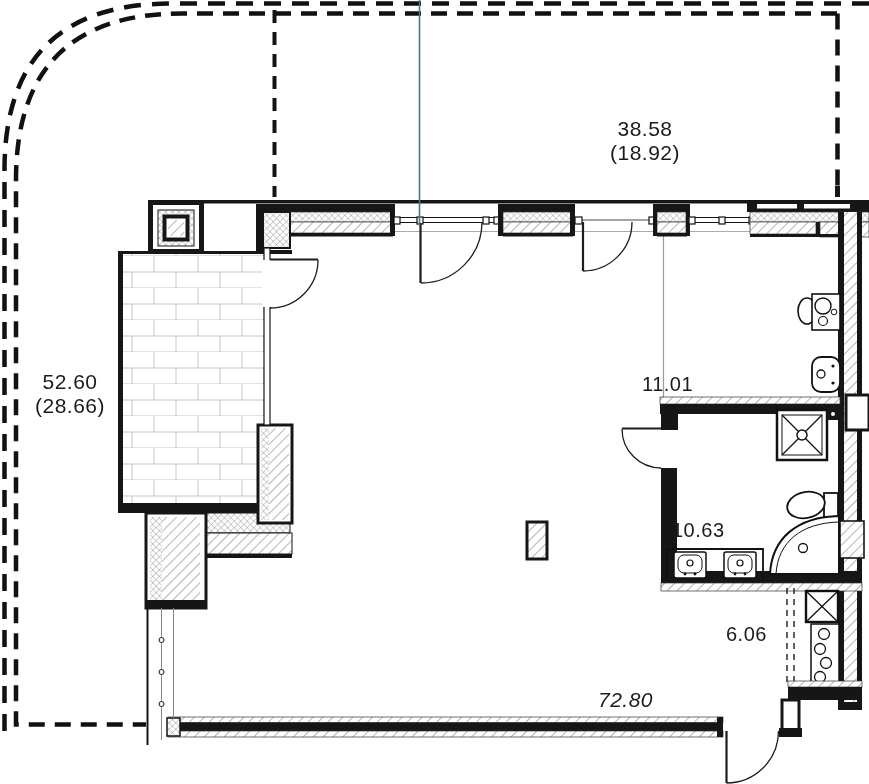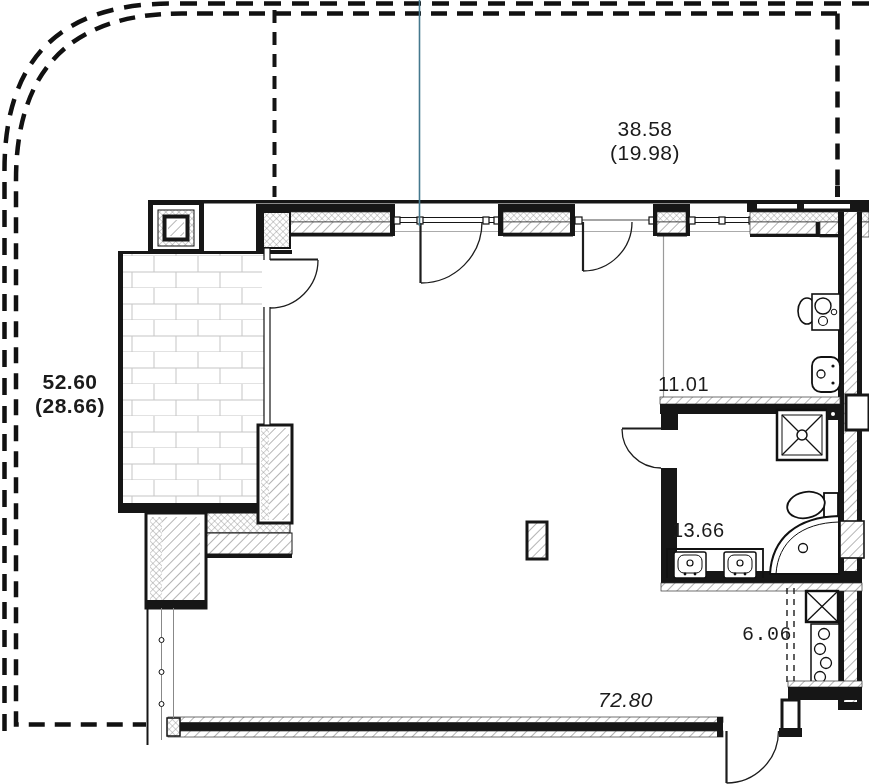--- a/index.html
+++ b/index.html
@@ -290,23 +290,23 @@
     <line x1="837.5" y1="13.5" x2="837.5" y2="188" stroke="var(--boundary)" stroke-width="4.5" stroke-dasharray="16 10"></line>
     <rect class="fw" x="835" y="186" width="5" height="11"></rect>
   </g>
 
   <line x1="274.5" y1="10" x2="274.5" y2="197" stroke="#141414" stroke-width="4" stroke-dasharray="13 9"></line>
   <line x1="419.5" y1="0" x2="419.5" y2="226" stroke="var(--section-line)" stroke-width="1.6"></line>
 </svg>
 
 <div class="lbl big" style="left:595px;top:117px;width:100px;">
   <span>38.58</span><br>
-  <span>(19.98)</span>
+  <span>(18.92)</span>
 </div>
-<div class="lbl big" style="left:22px;top:370px;width:96px;font-weight:bold;">
+<div class="lbl big" style="left:22px;top:370px;width:96px;">
   <span>52.60</span><br>
   <span>(28.66)</span>
 </div>
-<div class="lbl" style="left:658px;top:373px;">11.01</div>
-<div class="lbl" style="left:672px;top:519px;">13.66</div>
-<div class="lbl" style="left:742px;top:623px;font-family:Liberation Mono, monospace;">6.06</div>
+<div class="lbl" style="left:642px;top:373px;">11.01</div>
+<div class="lbl" style="left:672px;top:519px;">10.63</div>
+<div class="lbl" style="left:726px;top:623px;">6.06</div>
 <div class="lbl big" style="left:598px;top:688px;font-style:italic;">72.80</div>
 </div>
 
 </body></html>

